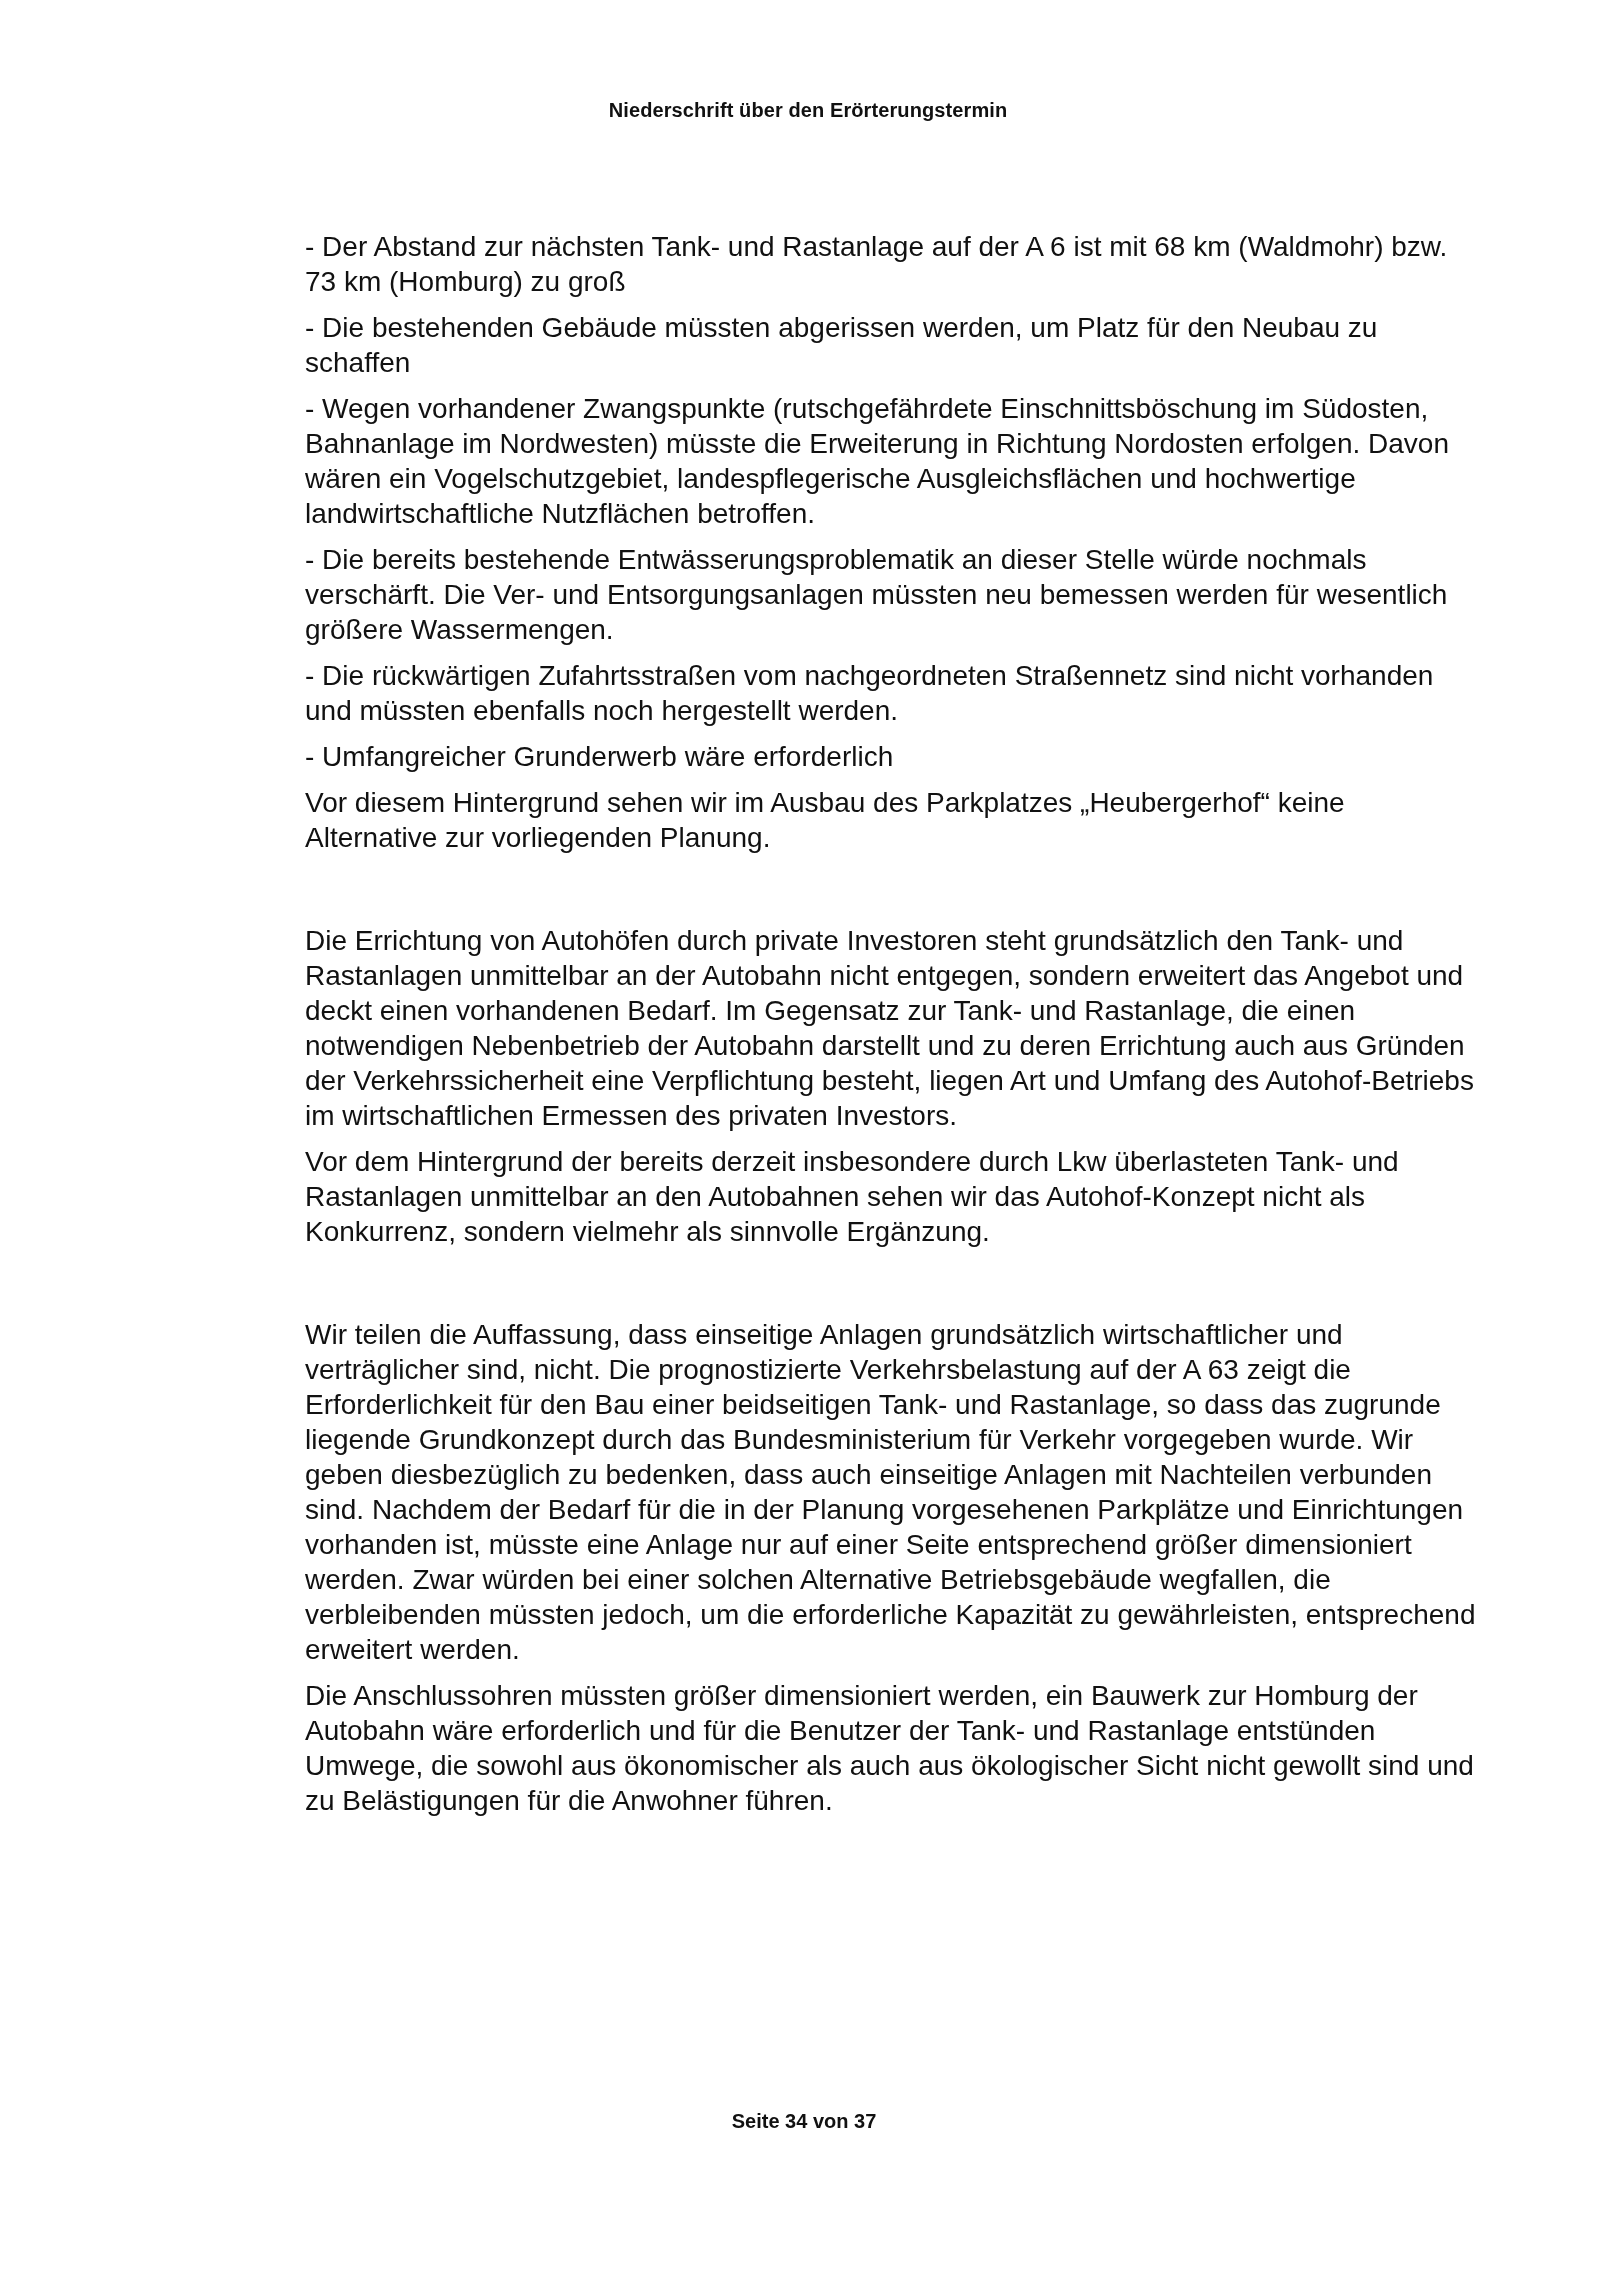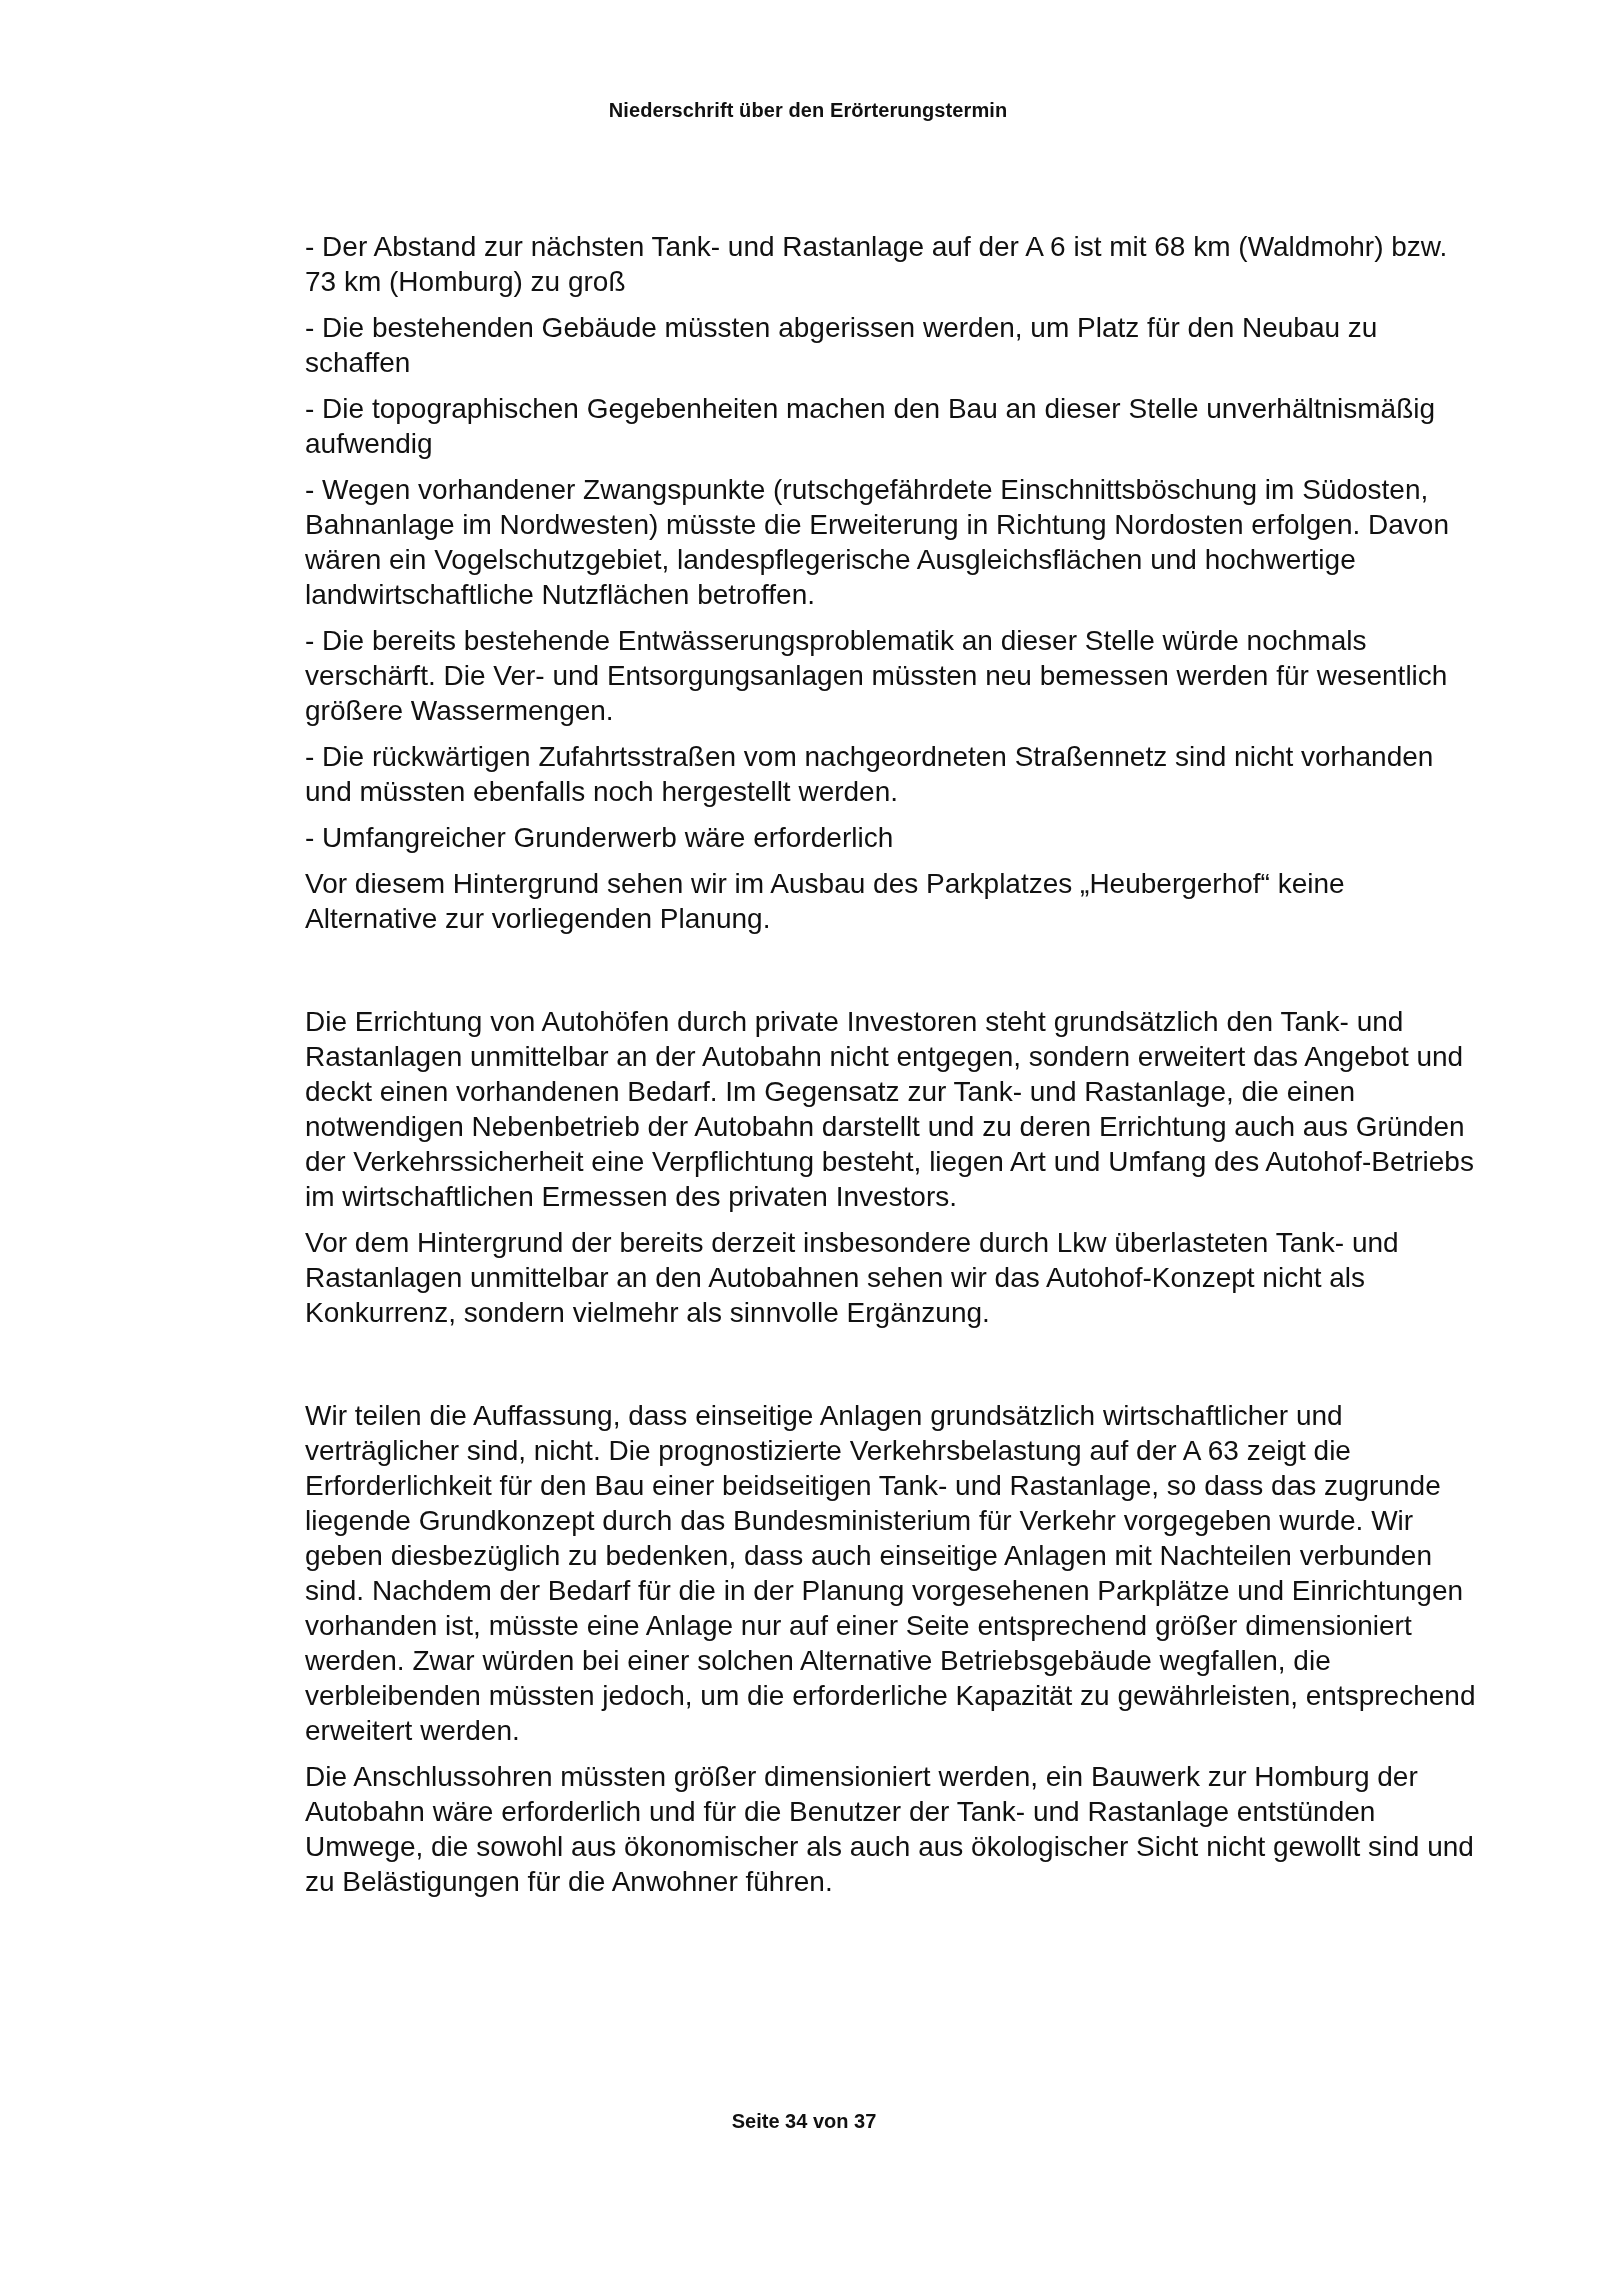--- a/index.html
+++ b/index.html
@@ -49,21 +49,20 @@
   }
 </style>
 </head>
 <body>
 
 <div class="page-header">Niederschrift über den Erörterungstermin</div>
 
 <div class="content">
   <p class="para">- Der Abstand zur nächsten Tank- und Rastanlage auf der A 6 ist mit 68 km (Waldmohr) bzw. 73 km (Homburg) zu groß</p>
   <p class="para">- Die bestehenden Gebäude müssten abgerissen werden, um Platz für den Neubau zu schaffen</p>
-  <p class="para">- Die topographischen Gegebenheiten machen den Bau an dieser Stelle unverhältnismäßig aufwendig</p>
   <p class="para">- Wegen vorhandener Zwangspunkte (rutschgefährdete Einschnittsböschung im Südosten, Bahnanlage im Nordwesten) müsste die Erweiterung in Richtung Nordosten erfolgen. Davon wären ein Vogelschutzgebiet, landespflegerische Ausgleichsflächen und hochwertige landwirtschaftliche Nutzflächen betroffen.</p>
   <p class="para">- Die bereits bestehende Entwässerungsproblematik an dieser Stelle würde nochmals verschärft. Die Ver- und Entsorgungsanlagen müssten neu bemessen werden für wesentlich größere Wassermengen.</p>
   <p class="para">- Die rückwärtigen Zufahrtsstraßen vom nachgeordneten Straßennetz sind nicht vorhanden und müssten ebenfalls noch hergestellt werden.</p>
   <p class="para">- Umfangreicher Grunderwerb wäre erforderlich</p>
   <p class="para">Vor diesem Hintergrund sehen wir im Ausbau des Parkplatzes „Heubergerhof“ keine Alternative zur vorliegenden Planung.</p>
 
   <div class="spacer-big"></div>
 
   <p class="para">Die Errichtung von Autohöfen durch private Investoren steht grundsätzlich den Tank- und Rastanlagen unmittelbar an der Autobahn nicht entgegen, sondern erweitert das Angebot und deckt einen vorhandenen Bedarf. Im Gegensatz zur Tank- und Rastanlage, die einen notwendigen Nebenbetrieb der Autobahn darstellt und zu deren Errichtung auch aus Gründen der Verkehrssicherheit eine Verpflichtung besteht, liegen Art und Umfang des Autohof-Betriebs im wirtschaftlichen Ermessen des privaten Investors.</p>
   <p class="para">Vor dem Hintergrund der bereits derzeit insbesondere durch Lkw überlasteten Tank- und Rastanlagen unmittelbar an den Autobahnen sehen wir das Autohof-Konzept nicht als Konkurrenz, sondern vielmehr als sinnvolle Ergänzung.</p>

